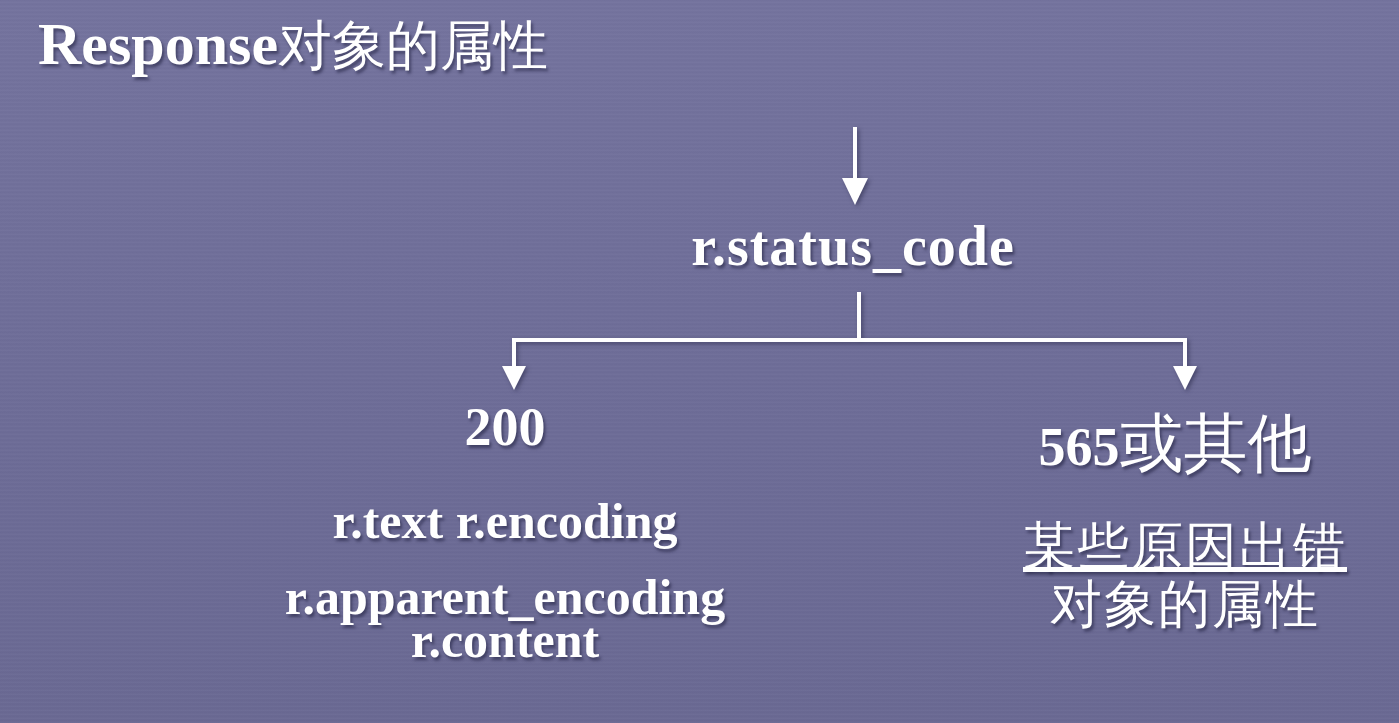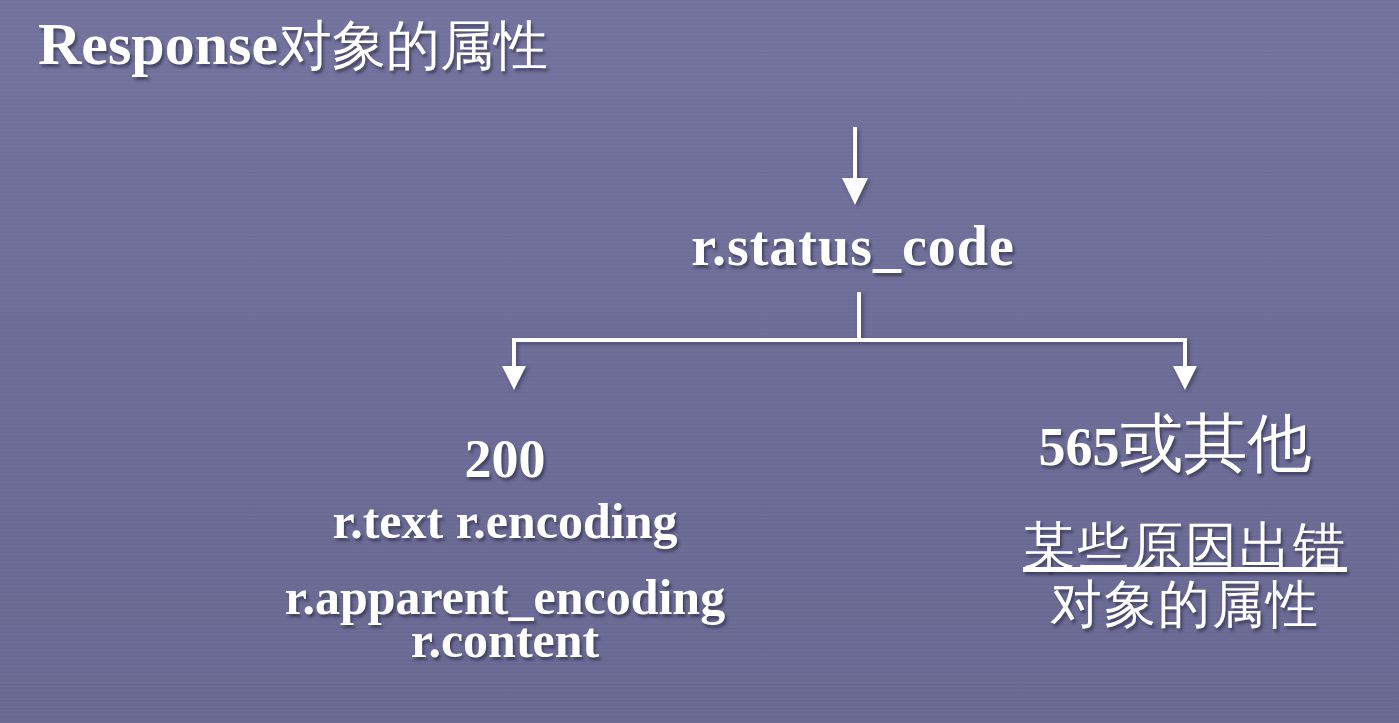--- a/index.html
+++ b/index.html
@@ -43,21 +43,21 @@
       text-align: left;
     }
     .node-root {
       left: 853px;
       top: 218px;
       font-size: 56px;
       letter-spacing: 1px;
     }
     .node-200 {
       left: 505px;
-      top: 432px;
+      top: 400px;
       font-size: 54px;
     }
     .left-line {
       font-size: 50px;
       left: 505px;
     }
     .l1 { top: 496px; }
     .l2 { top: 572px; }
     .l3 { top: 615px; }
     .node-404 {

